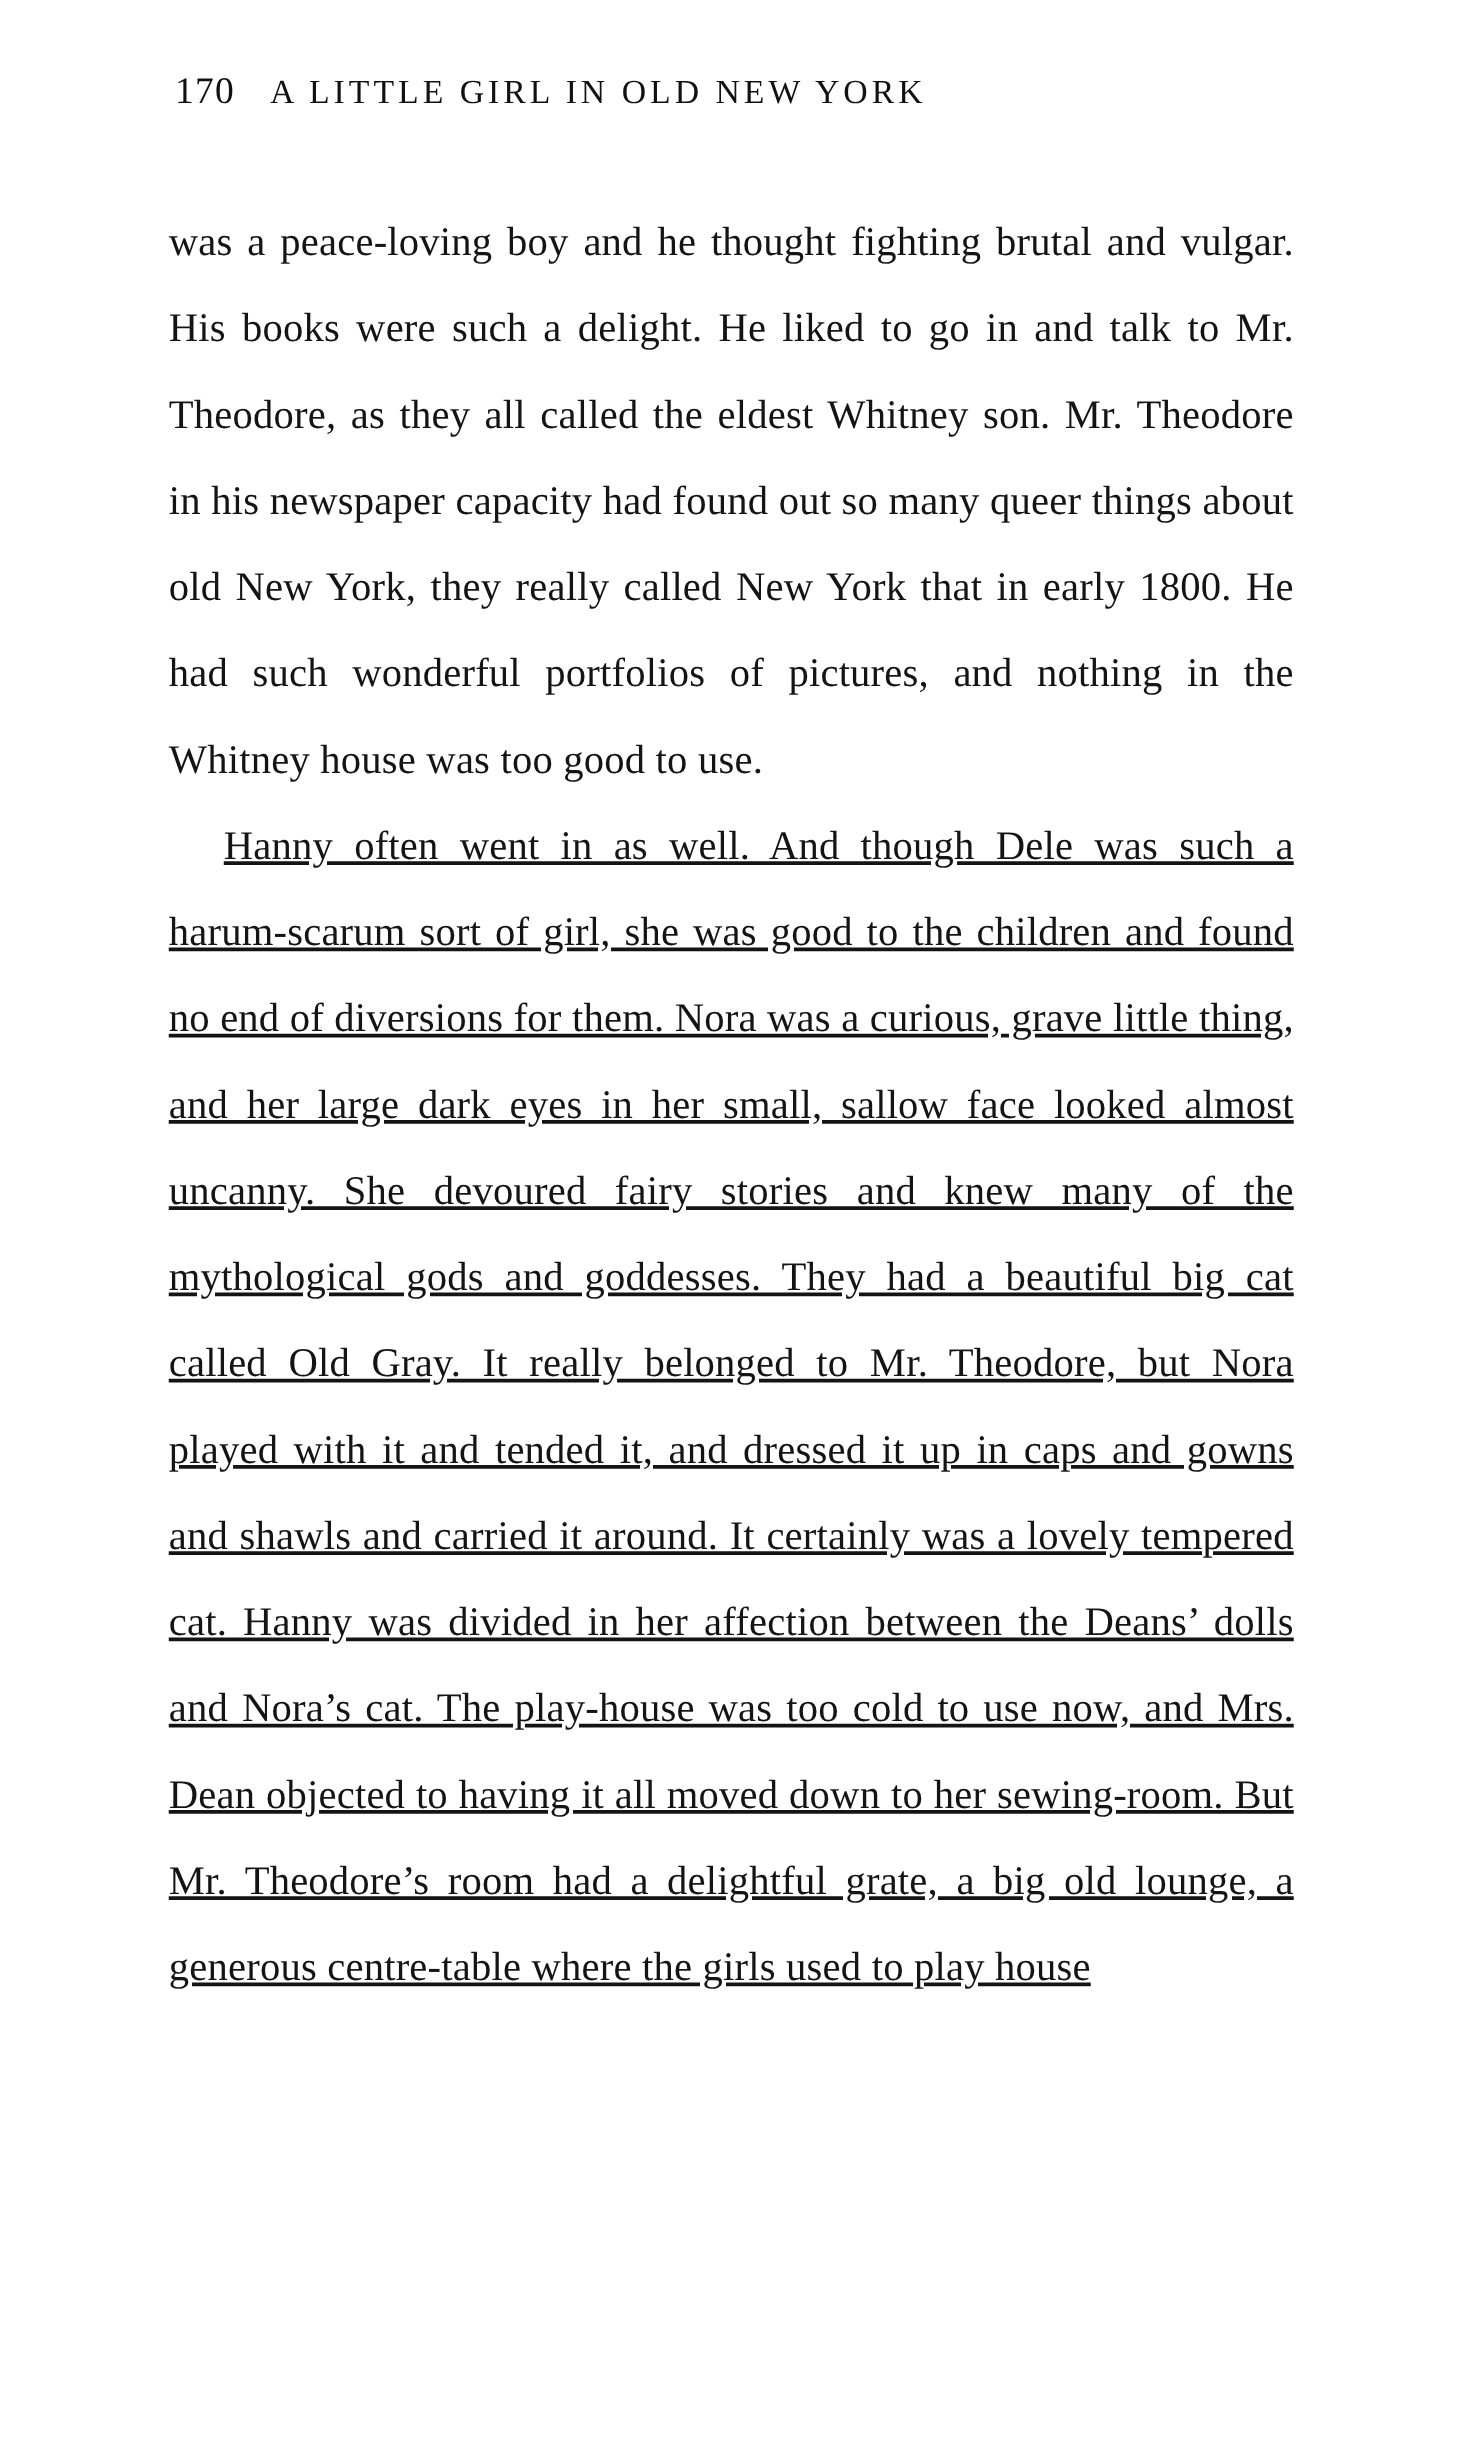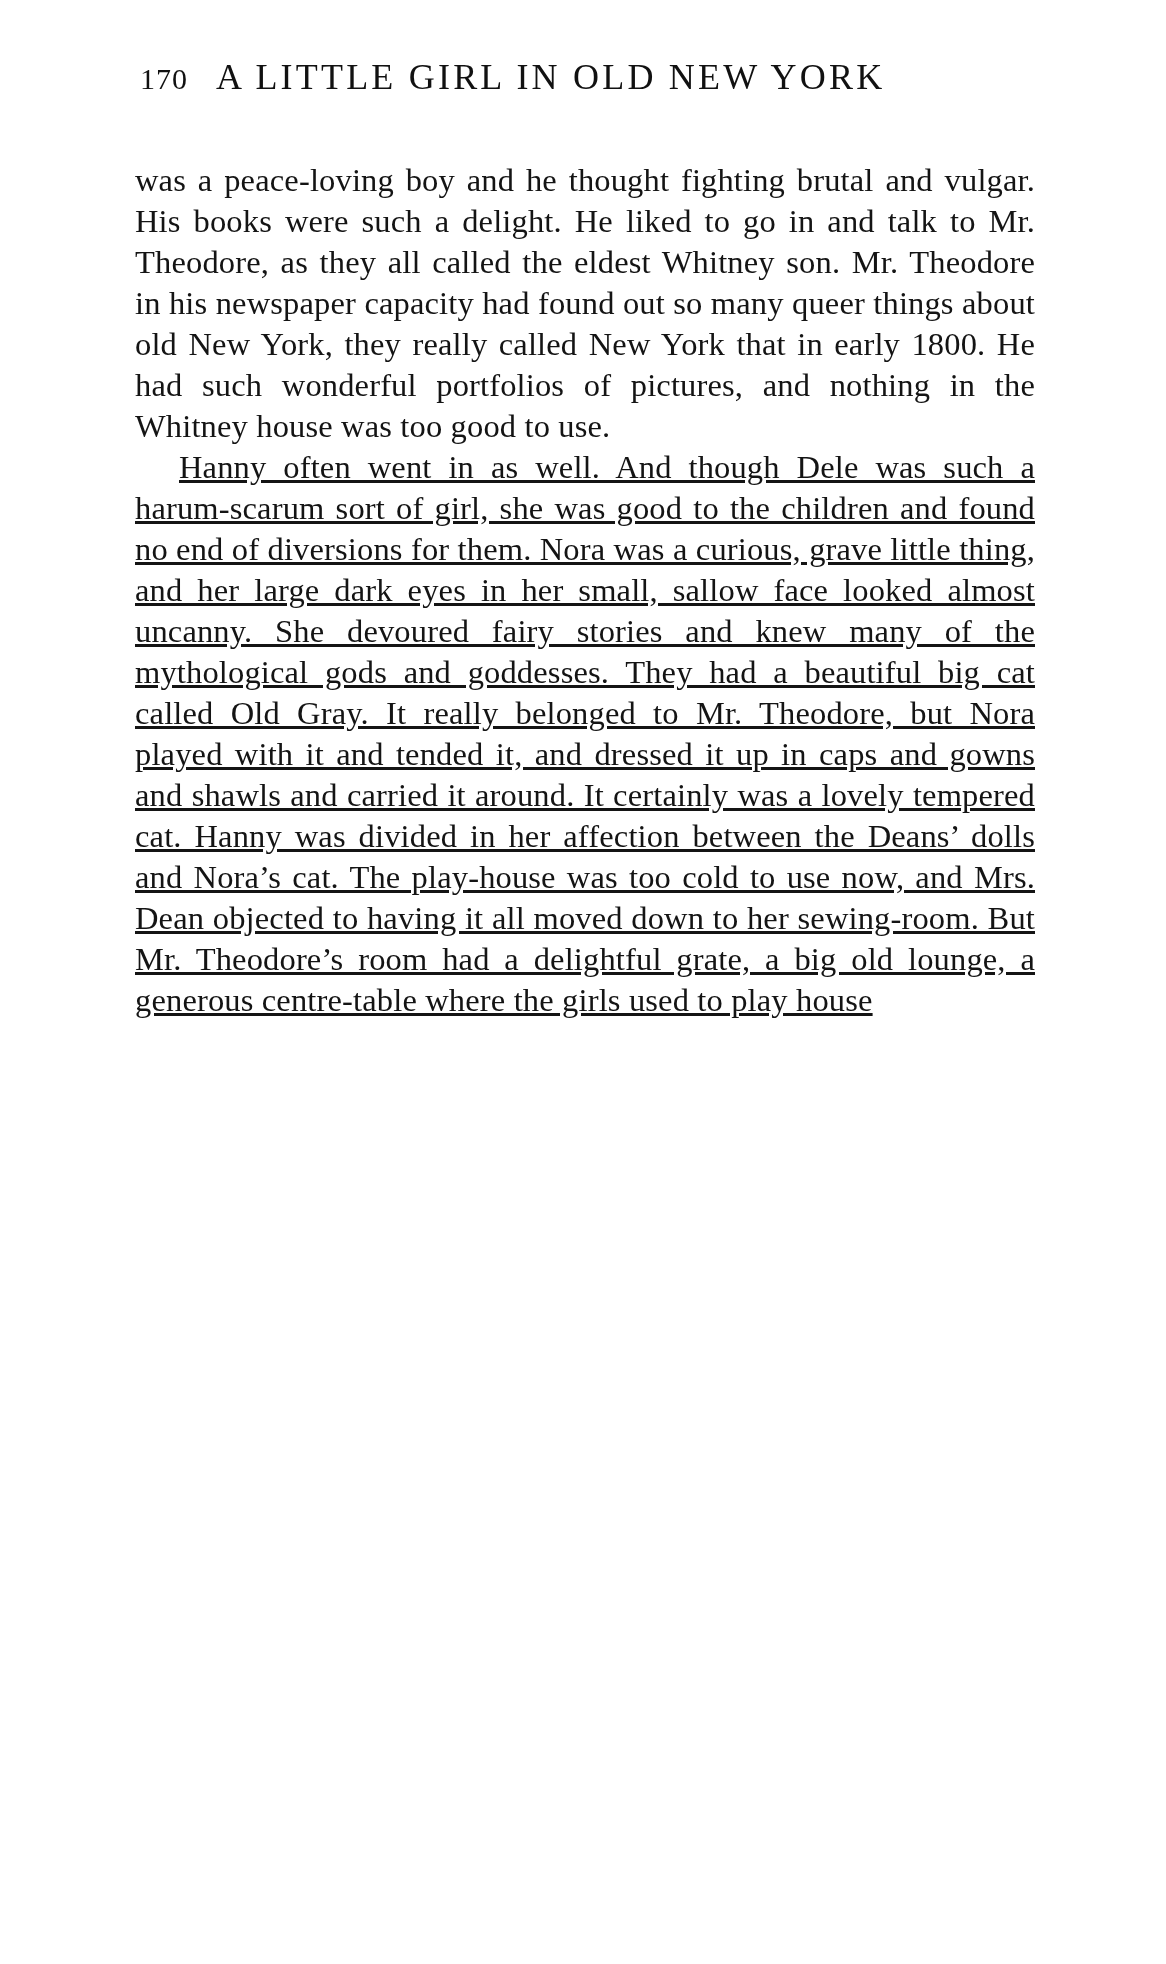--- a/index.html
+++ b/index.html
@@ -31,35 +31,35 @@
     white-space: nowrap;
   }
   .folio {
     font-size: 30px;
     letter-spacing: 1px;
     font-variant: normal;
     margin-right: 28px;
     color: #111;
   }
   .running-title {
-    font-size: 36px;
+    font-size: 27px;
     letter-spacing: 3.2px;
     color: #111;
     text-align: right;
   }
   .body-text {
     position: absolute;
     top: 160px;
     left: 135px;
     width: 900px;
   }
   .para {
     margin: 0;
     font-size: 32.5px;
-    line-height: 41px;
+    line-height: 69px;
     text-align: justify;
     text-justify: inter-word;
     color: #141414;
     letter-spacing: 0.15px;
   }
   .para.indent {
     text-indent: 44px;
     text-decoration: underline;
   }
   .para + .para {

